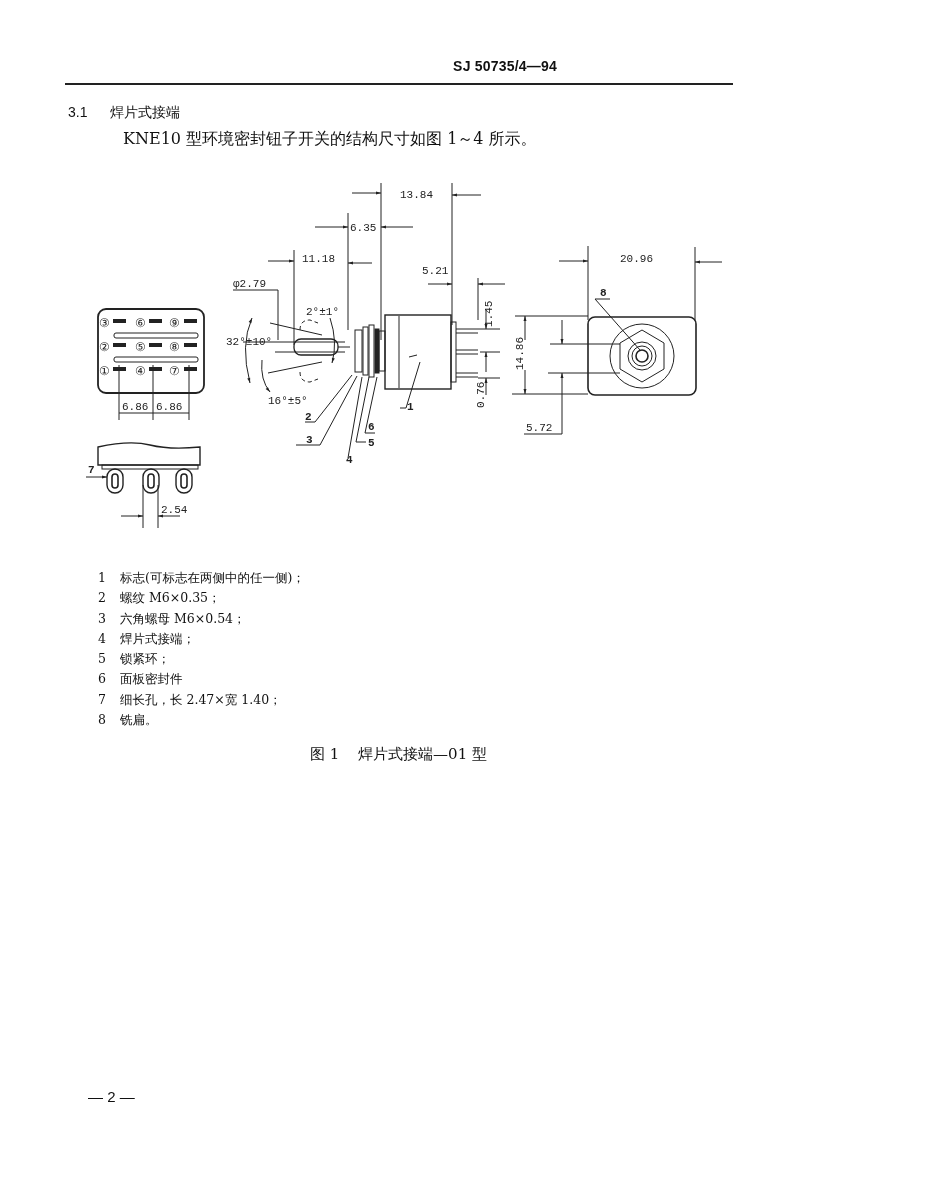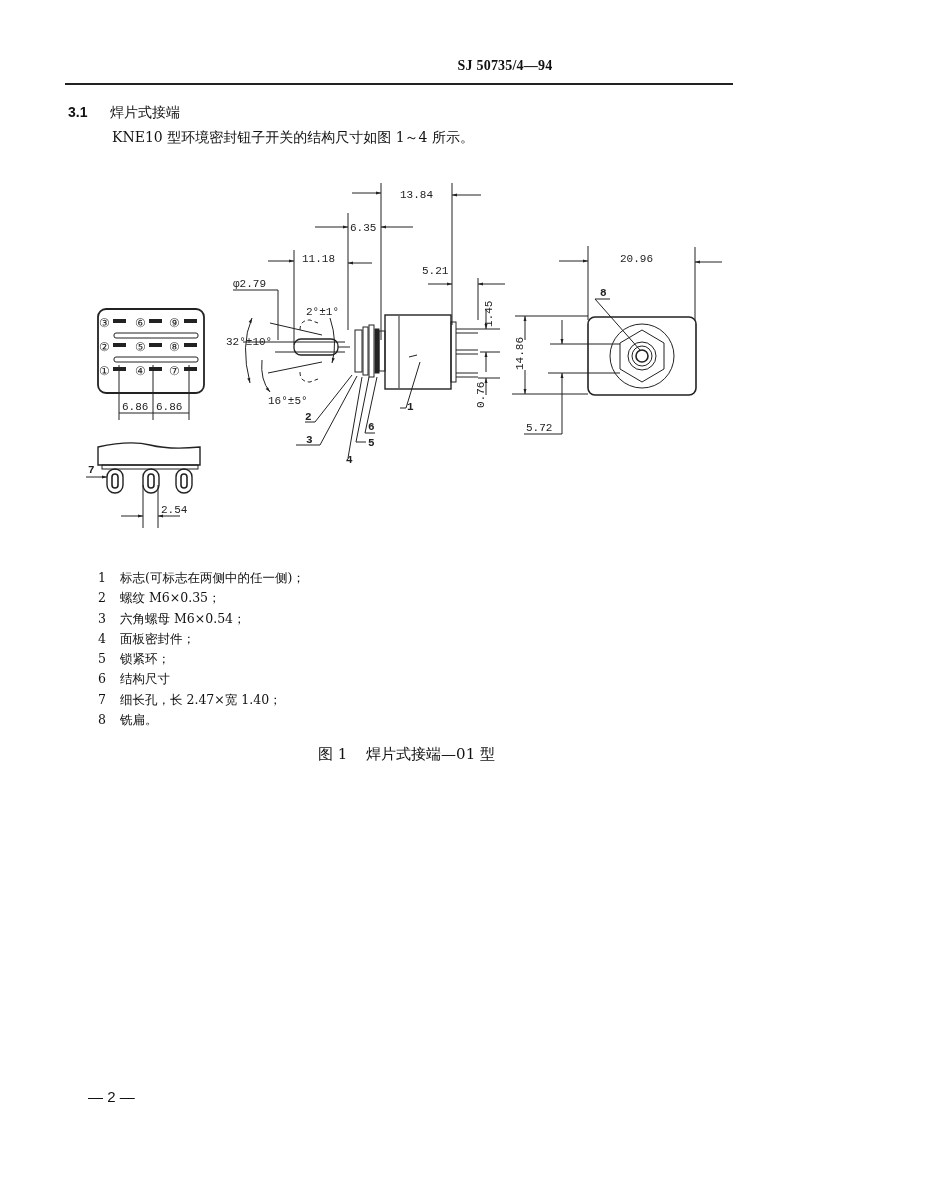--- a/index.html
+++ b/index.html
@@ -2,46 +2,46 @@
 <html><head>
   <meta charset="utf-8">
   <style>
     html, body { margin: 0; padding: 0; background: #ffffff; }
     body {
       width: 950px; height: 1195px; position: relative; overflow: hidden;
       font-family: "DejaVu Serif", "Liberation Serif", serif; color: #111;
     }
     .header-code {
       position: absolute; left: 0; width: 950px; top: 58px; text-align: center;
-      font-family: Liberation Serif, serif; font-weight: bold;
+      font-family: Liberation Sans, sans-serif; font-weight: bold;
       font-size: 14px; letter-spacing: 0.2px; padding-left: 60px; box-sizing: border-box;
     }
     .header-rule {
       position: absolute; left: 65px; width: 668px; top: 83px; height: 0;
       border-top: 2px solid #222;
     }
     .section-title {
       position: absolute; left: 68px; top: 104px; font-size: 14px;
     }
     .section-num {
-      font-family: "Liberation Sans", "DejaVu Sans", sans-serif; font-weight: bold;
+      font-family: "Liberation Sans", "DejaVu Sans", sans-serif; font-weight: normal;
       margin-right: 18px;
     }
     .intro {
-      position: absolute; left: 112px; top: 129px; font-size: 14px;
+      position: absolute; left: 123px; top: 129px; font-size: 16px;
     }
     .drawing { position: absolute; left: 0; top: 0; }
     .drawing text { font-family: "Liberation Mono", "DejaVu Sans Mono", monospace; fill: #222; }
     .legend {
       position: absolute; left: 98px; top: 568px; font-size: 12.5px; line-height: 20.3px;
     }
     .legend-row { display: flex; }
     .legend-num { width: 22px; }
     .figure-caption {
-      position: absolute; left: 318px; top: 745px; font-size: 15px;
+      position: absolute; left: 310px; top: 745px; font-size: 15px;
     }
     .figure-caption .fig-no { margin-right: 14px; }
     .page-number {
       position: absolute; left: 88px; top: 1088px; font-size: 15px;
       font-family: "Liberation Sans", "DejaVu Sans", sans-serif;
     }
   </style>
 </head>
 <body>
 
@@ -254,29 +254,29 @@
   <div class="legend-row">
       <span class="legend-num">2</span>
       <span>螺纹 M6×0.35；</span>
     </div>
   <div class="legend-row">
       <span class="legend-num">3</span>
       <span>六角螺母 M6×0.54；</span>
     </div>
   <div class="legend-row">
       <span class="legend-num">4</span>
-      <span>面板密封件；</span>
+      <span>焊片式接端；</span>
     </div>
   <div class="legend-row">
       <span class="legend-num">5</span>
       <span>锁紧环；</span>
     </div>
   <div class="legend-row">
       <span class="legend-num">6</span>
-      <span>结构尺寸</span>
+      <span>面板密封件</span>
     </div>
   <div class="legend-row">
       <span class="legend-num">7</span>
       <span>细长孔，长 2.47×宽 1.40；</span>
     </div>
   <div class="legend-row">
       <span class="legend-num">8</span>
       <span>铣扁。</span>
     </div>
 </div>

